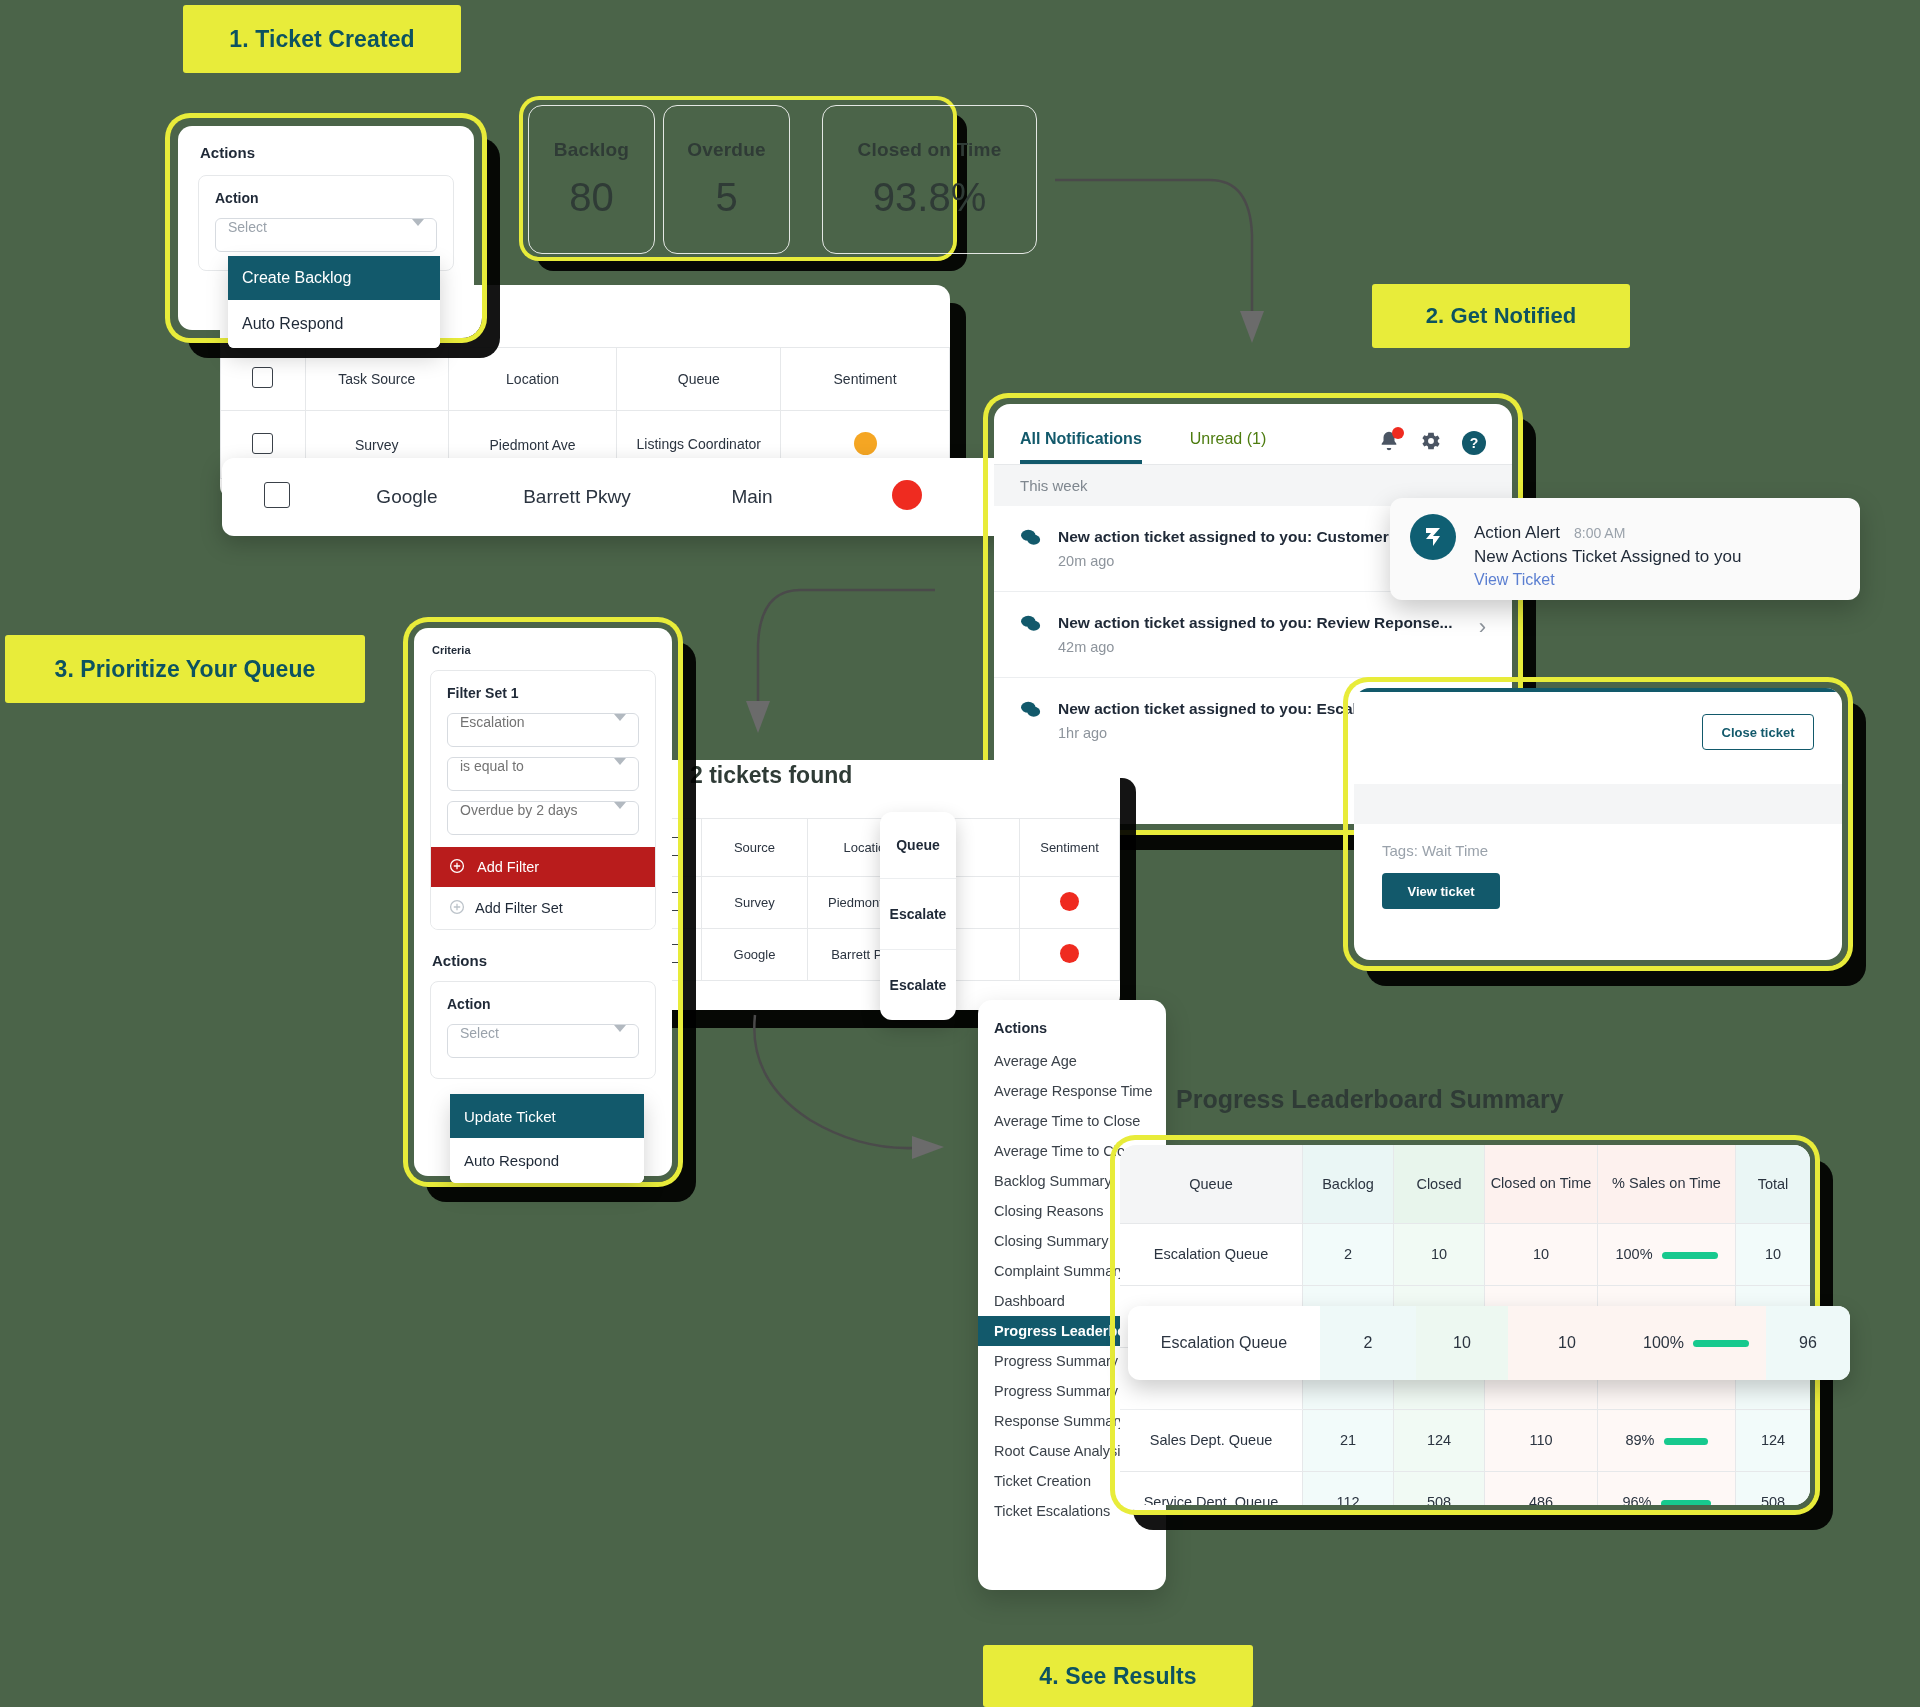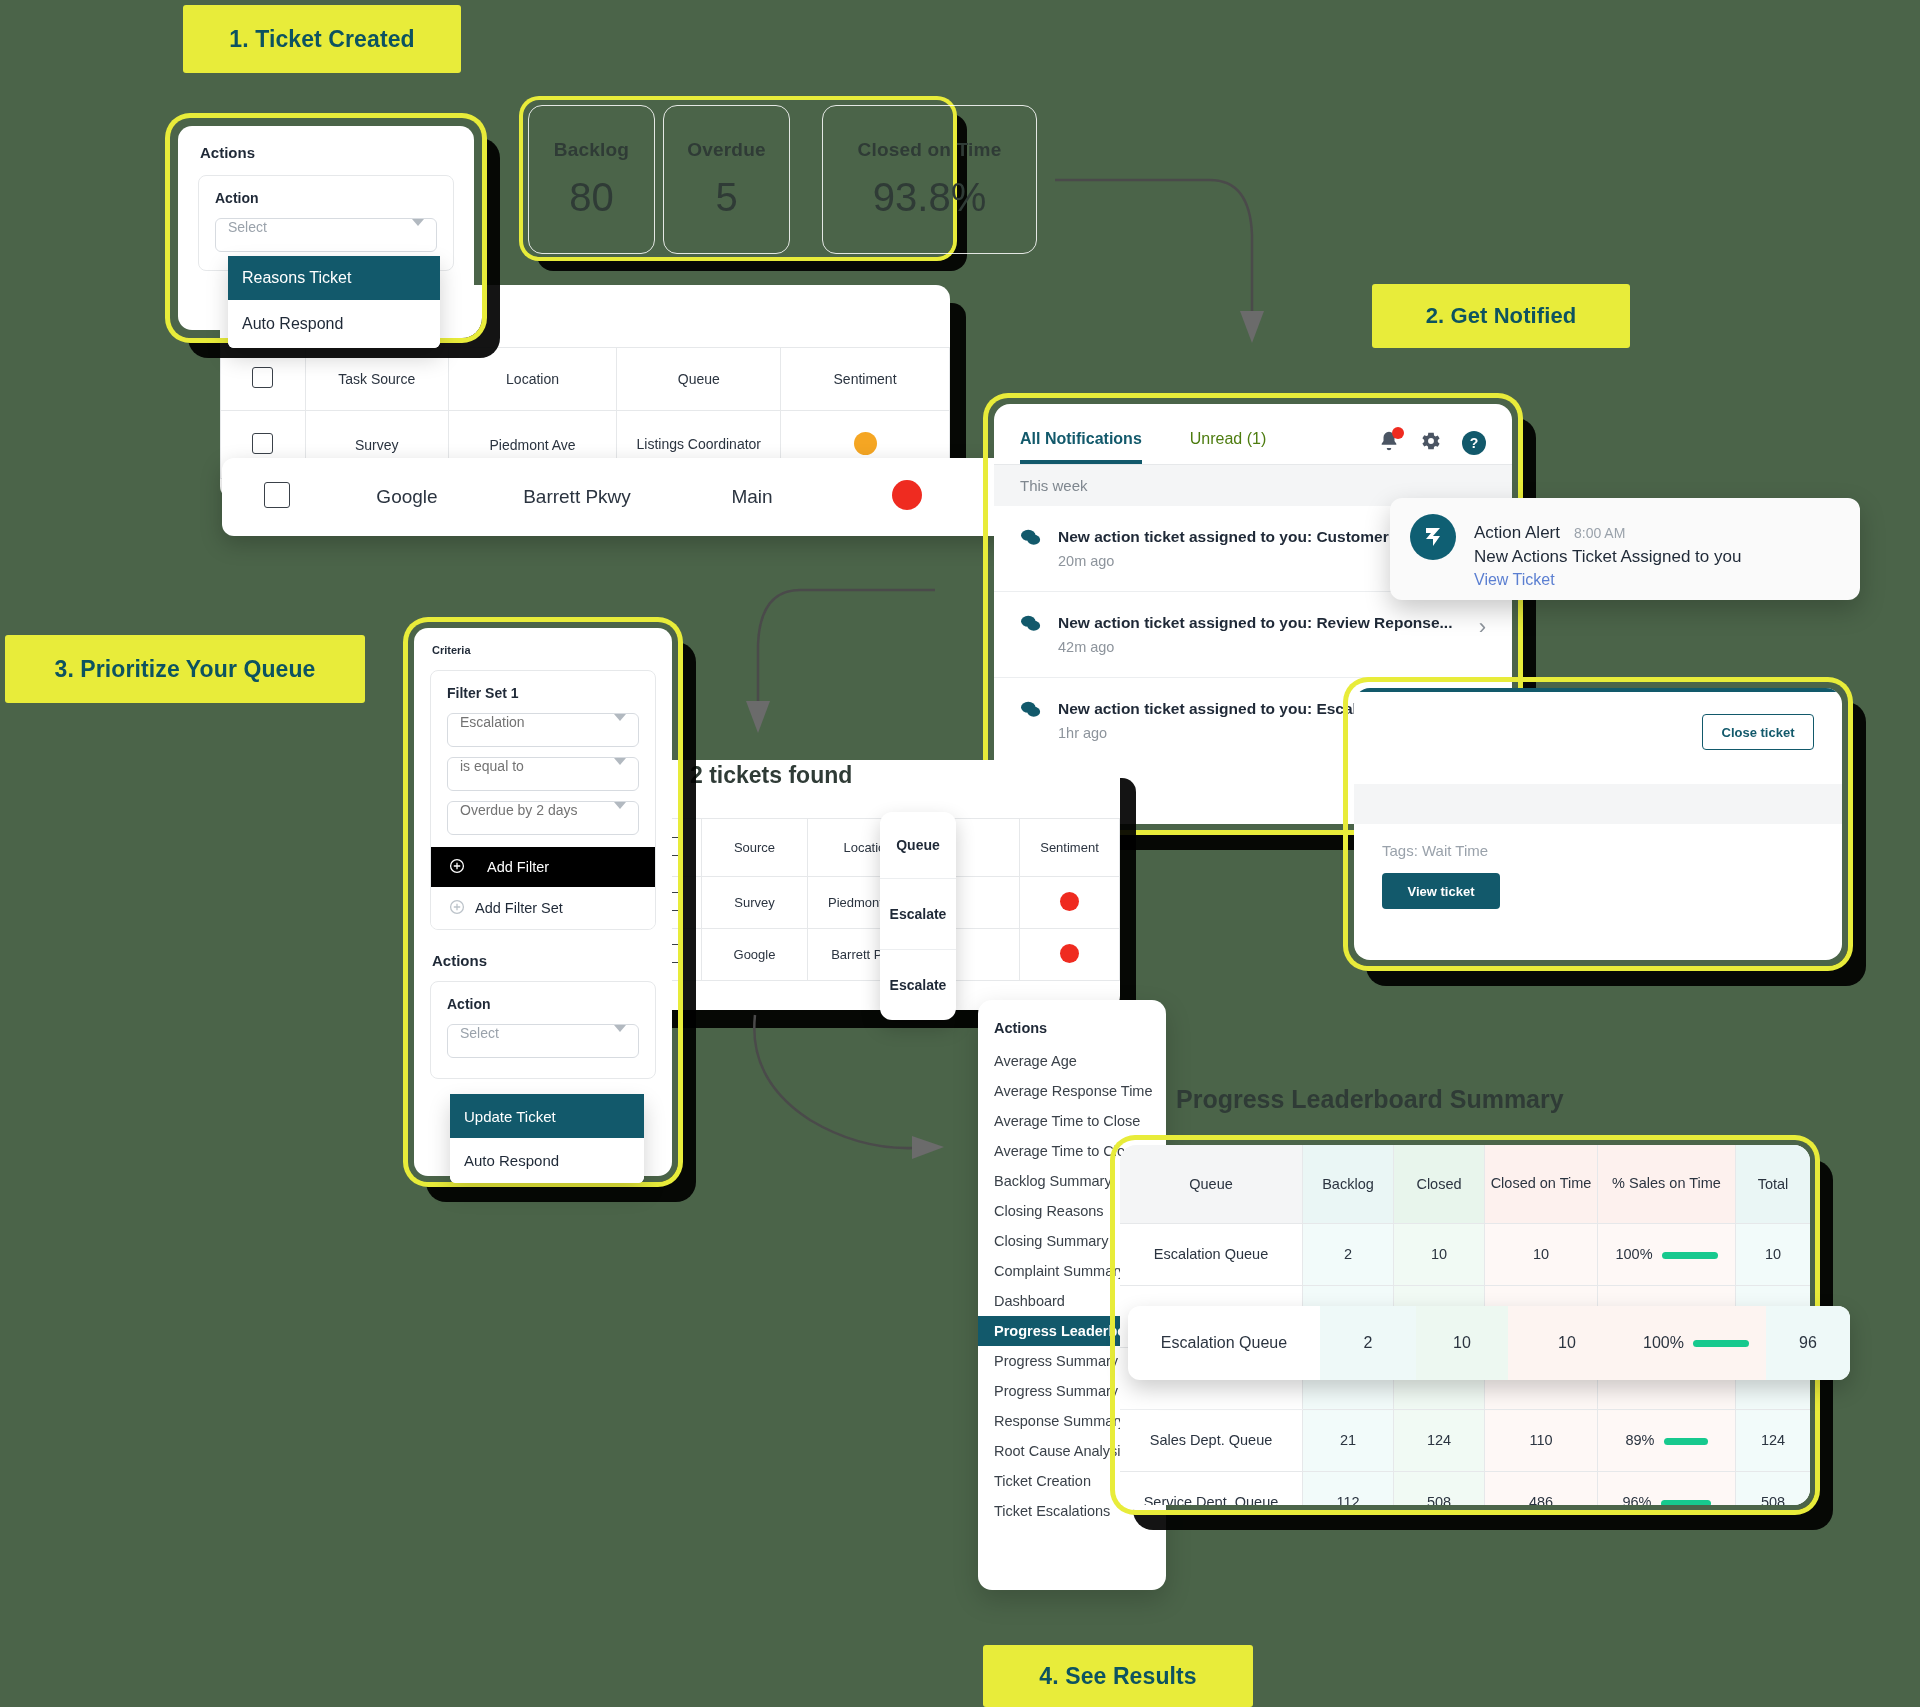--- a/index.html
+++ b/index.html
@@ -148,21 +148,21 @@
     <div style="margin:14px 20px 0 20px;border:1px solid #e6e8ea;border-radius:8px;padding:14px 16px 18px 16px;">
       <div class="field-label">Action</div>
       <div class="select-box" style="margin-top:12px;">
         <span>Select</span>
         <span class="caret"></span>
       </div>
     </div>
   </div>
 
   <div class="abs" style="left:228px;top:256px;width:212px;background:#fff;border-radius:0 0 6px 6px;box-shadow:0 10px 22px rgba(0,0,0,.18);overflow:hidden;">
-    <div class="opt sel" style="height:44px;font-size:16px;">Reasons Ticket</div>
+    <div class="opt sel" style="height:44px;font-size:16px;">Create Backlog</div>
     <div class="opt" style="height:48px;font-size:16px;">Auto Respond</div>
   </div>
 
   <div class="abs step-chip" style="left:1372px;top:284px;width:258px;height:64px;font-size:22px;">
     <span>2. Get Notified</span>
   </div>
 
   <svg class="abs" style="left:1050px;top:175px;width:240px;height:180px;" viewBox="0 0 240 180">
     <path d="M5 5 H160 Q200 5 202 60 L202 140" stroke="#4a4a4a" stroke-width="2.5" fill="none"></path>
     <polygon points="202,168 190,136 214,136" fill="#6b6b6b"></polygon>
@@ -326,21 +326,21 @@
         </div>
         <div class="select-box filled" style="margin-top:10px;">
           <span>is equal to</span>
           <span class="caret"></span>
         </div>
         <div class="select-box filled" style="margin-top:10px;margin-bottom:12px;">
           <span>Overdue by 2 days</span>
           <span class="caret"></span>
         </div>
       </div>
-      <div style="background:#000000;color:#fff;height:40px;display:flex;align-items:center;gap:22px;padding:0 18px;font-size:14.5px;">
+      <div style="background:#b91c1c;color:#fff;height:40px;display:flex;align-items:center;gap:12px;padding:0 18px;font-size:14.5px;">
         <span>
           <svg width="16" height="16" viewBox="0 0 20 20" fill="none" stroke="#fff" stroke-width="1.6">
               <circle cx="10" cy="10" r="8"></circle>
               <path d="M10 6v8M6 10h8"></path>
             </svg>
         </span>
         <span>Add Filter</span>
       </div>
       <div style="background:#fff;color:#1f2937;height:42px;display:flex;align-items:center;gap:10px;padding:0 18px;font-size:14.5px;">
         <span>

